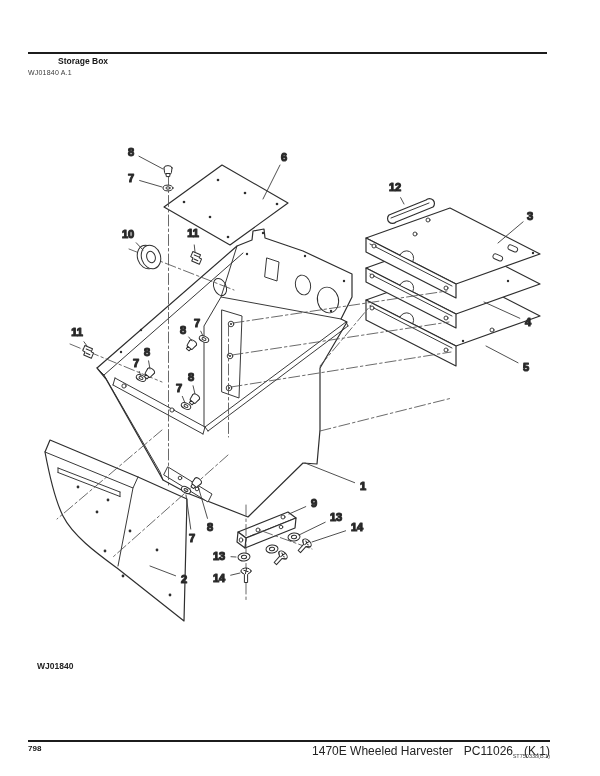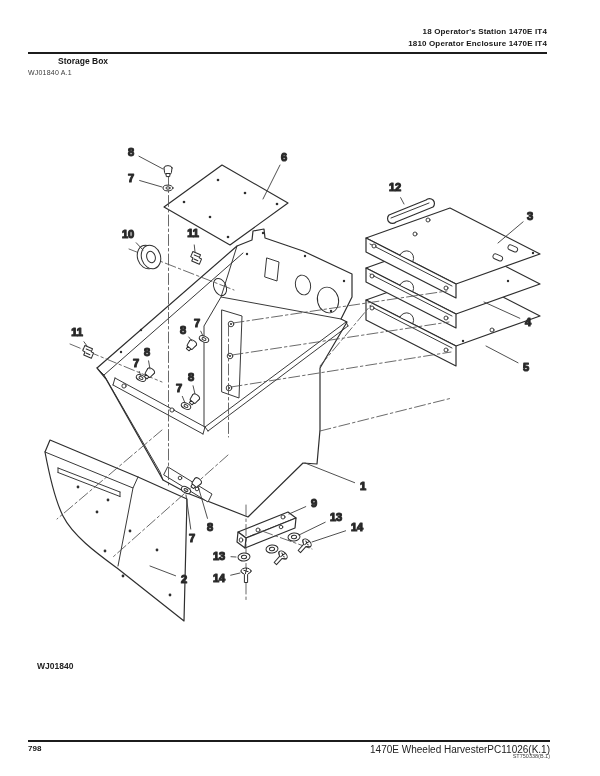--- a/index.html
+++ b/index.html
@@ -7,43 +7,39 @@
         font-family:"Liberation Sans",sans-serif;color:#111;}
   .abs{position:absolute;}
   .hdr{top:26px;right:53px;text-align:right;font-weight:bold;font-size:8px;line-height:12px;letter-spacing:.15px;color:#161616;}
   .rule{background:#1c1c1c;}
   .rule-top{top:52px;left:28px;width:519px;height:1.7px;}
   .rule-bottom{top:740px;left:28px;width:522px;height:1.5px;}
   .sec-title{top:56px;left:28px;font-weight:bold;font-size:8.5px;color:#161616;padding-left:30px;}
   .sec-sub{top:69px;left:28px;font-size:7px;color:#3a3a3a;letter-spacing:.2px;}
   .fig-label{top:661px;left:37px;font-weight:bold;font-size:8.5px;color:#222;}
   .pagenum{top:744px;left:28px;font-weight:bold;font-size:8px;color:#161616;text-align:right;}
-  .ftr-right{top:744px;right:50px;display:flex;font-size:10px;color:#222;margin-left:16px;}
+  .ftr-right{top:744px;right:50px;display:flex;gap:11px;font-size:12px;color:#222;margin-left:16px;}
   .ftr-sub{top:753px;right:50px;font-size:5.5px;color:#444;}
   svg.diagram{position:absolute;inset:0;}
   .art{stroke:var(--line,#2e2e2e);fill:none;stroke-width:1.2;stroke-linejoin:round;stroke-linecap:round;}
   .thin{stroke-width:.95;}
   .face{fill:#ffffff;}
   .hole{fill:#ffffff;stroke:var(--line,#2e2e2e);stroke-width:.9;}
   .dot{fill:var(--line,#2e2e2e);stroke:none;}
   .part{fill:#ffffff;stroke:var(--line,#2e2e2e);stroke-width:1;}
   .cline{stroke:var(--dash,#4f4f4f);stroke-width:.85;stroke-dasharray:11 3 2.5 3;fill:none;}
   .leader{stroke:var(--leader,#3c3c3c);stroke-width:.9;}
   .callout{font-family:"Liberation Sans",sans-serif;font-weight:bold;font-size:11px;fill:#141414;
            text-anchor:middle;dominant-baseline:central;}
 </style>
 </head>
 <body style="--line: #2e2e2e; --dash: #4f4f4f; --leader: #3c3c3c; --text: #141414;">
 
 <div class="page">
 
-  <div class="abs hdr">
-    <div>18 Operator's Station 1470E IT4</div>
-    <div>1810 Operator Enclosure 1470E IT4</div>
-  </div>
   <div class="abs rule rule-top"></div>
   <div class="abs sec-title">Storage Box</div>
   <div class="abs sec-sub">WJ01840 A.1</div>
 
   <svg class="diagram" width="600" height="776" viewBox="0 0 600 776" xmlns="http://www.w3.org/2000/svg">
     <defs>
       <g id="scr8">
         <ellipse cx="0" cy="0" rx="4" ry="2.4"></ellipse>
         <path d="M-4,0 L-3.4,4.6 A3.4,2 0 0 0 3.4,4.6 L4,0"></path>
         <path d="M-2,5.9 L-1.7,8.6 L1.7,8.6 L2,5.9 Z"></path>

